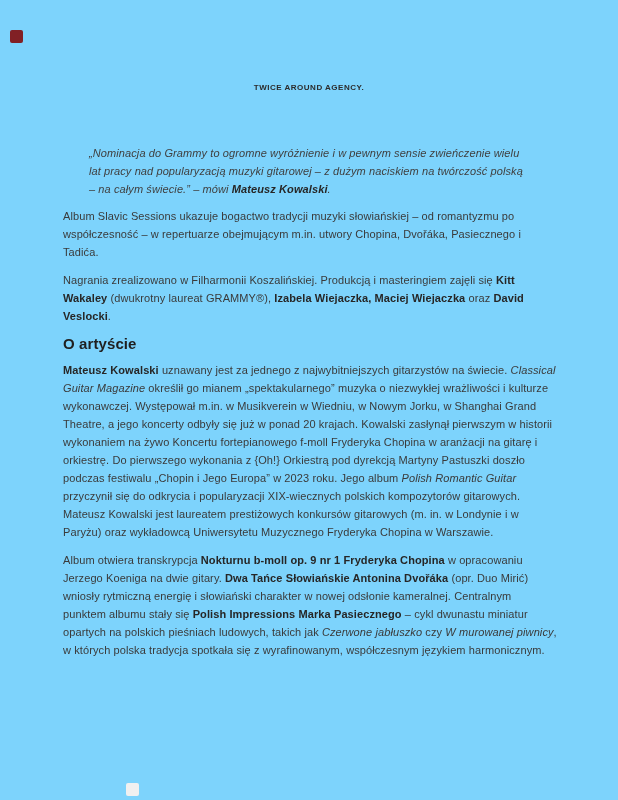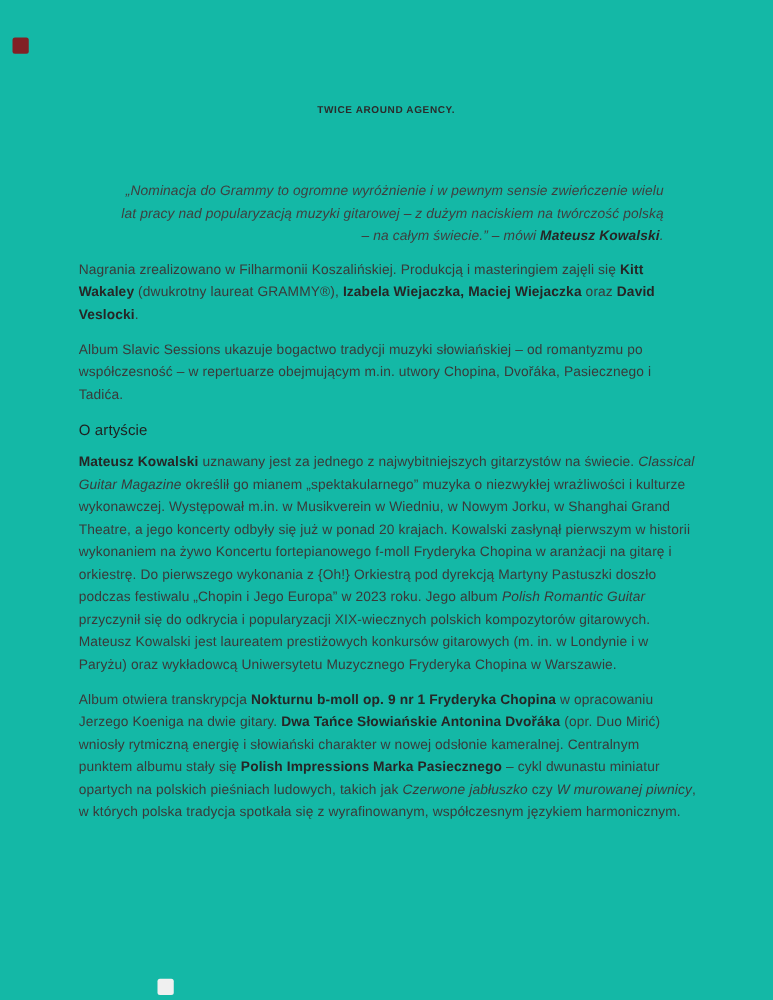--- a/index.html
+++ b/index.html
@@ -1,20 +1,20 @@
 <!DOCTYPE html>
 <html lang="pl"><head>
 <meta charset="utf-8">
 <style>
   html, body { margin: 0; padding: 0; background: #ffffff; }
   .page {
     position: relative;
     width: 618px;
     height: 800px;
-    background: #14b8a6;
+    background: #7dd3fc;
     font-family: "Liberation Sans", sans-serif;
     color: #3a3a3a;
     overflow: hidden;
   }
   .accent-mark {
     position: absolute;
     left: 10px;
     top: 30px;
     width: 13px;
     height: 13px;
@@ -36,30 +36,30 @@
     top: 144px;
     left: 63px;
     width: 494px;
     font-size: 11px;
     line-height: 18px;
     letter-spacing: 0.1px;
   }
   .quote {
     margin: 0 0 9px 0;
     padding: 0 26px;
-    text-align: right;
+    text-align: left;
     font-style: italic;
     color: #3f3f3f;
   }
   .para { margin: 0 0 10px 0; }
   .heading {
     margin: 3px 0 8px 0;
-    font-size: 12px;
+    font-size: 15px;
     line-height: 18px;
-    font-weight: normal;
+    font-weight: bold;
     color: #1f1f1f;
   }
   .b { font-weight: bold; color: #262626; }
   .i { font-style: italic; }
   .footer-mark {
     position: absolute;
     left: 126px;
     top: 783px;
     width: 13px;
     height: 13px;
@@ -72,23 +72,23 @@
 <div class="page">
 
   <div class="accent-mark" style="background: rgb(129, 32, 37);"></div>
 
   <div class="agency-header">TWICE AROUND AGENCY.</div>
 
   <div class="content">
 
     <p class="quote"><span class="i">„Nominacja do Grammy to ogromne wyróżnienie i w pewnym sensie zwieńczenie wielu lat pracy nad popularyzacją muzyki gitarowej – z dużym naciskiem na twórczość polską – na całym świecie.” – mówi </span><span class="b i">Mateusz Kowalski</span><span class="i">.</span></p>
 
+    <p class="para"><span>Album Slavic Sessions ukazuje bogactwo tradycji muzyki słowiańskiej – od romantyzmu po współczesność – w repertuarze obejmującym m.in. utwory Chopina, Dvořáka, Pasiecznego i Tadića.</span></p>
+
     <p class="para"><span>Nagrania zrealizowano w Filharmonii Koszalińskiej. Produkcją i masteringiem zajęli się </span><span class="b">Kitt Wakaley</span><span> (dwukrotny laureat GRAMMY®), </span><span class="b">Izabela Wiejaczka, Maciej Wiejaczka</span><span> oraz </span><span class="b">David Veslocki</span><span>.</span></p>
-
-    <p class="para"><span>Album Slavic Sessions ukazuje bogactwo tradycji muzyki słowiańskiej – od romantyzmu po współczesność – w repertuarze obejmującym m.in. utwory Chopina, Dvořáka, Pasiecznego i Tadića.</span></p>
 
     <h2 class="heading">O artyście</h2>
 
     <p class="para"><span class="b">Mateusz Kowalski</span><span> uznawany jest za jednego z najwybitniejszych gitarzystów na świecie. </span><span class="i">Classical Guitar Magazine</span><span> określił go mianem „spektakularnego” muzyka o niezwykłej wrażliwości i kulturze wykonawczej. Występował m.in. w Musikverein w Wiedniu, w Nowym Jorku, w Shanghai Grand Theatre, a jego koncerty odbyły się już w ponad 20 krajach. Kowalski zasłynął pierwszym w historii wykonaniem na żywo Koncertu fortepianowego f-moll Fryderyka Chopina w aranżacji na gitarę i orkiestrę. Do pierwszego wykonania z {Oh!} Orkiestrą pod dyrekcją Martyny Pastuszki doszło podczas festiwalu „Chopin i Jego Europa” w 2023 roku. Jego album </span><span class="i">Polish Romantic Guitar</span><span> przyczynił się do odkrycia i popularyzacji XIX-wiecznych polskich kompozytorów gitarowych. Mateusz Kowalski jest laureatem prestiżowych konkursów gitarowych (m. in. w Londynie i w Paryżu) oraz wykładowcą Uniwersytetu Muzycznego Fryderyka Chopina w Warszawie.</span></p>
 
 
     <p class="para"><span>Album otwiera transkrypcja </span><span class="b">Nokturnu b-moll op. 9 nr 1 Fryderyka Chopina</span><span> w opracowaniu Jerzego Koeniga na dwie gitary. </span><span class="b">Dwa Tańce Słowiańskie Antonina Dvořáka</span><span> (opr. Duo Mirić) wniosły rytmiczną energię i słowiański charakter w nowej odsłonie kameralnej. Centralnym punktem albumu stały się </span><span class="b">Polish Impressions Marka Pasiecznego</span><span> – cykl dwunastu miniatur opartych na polskich pieśniach ludowych, takich jak </span><span class="i">Czerwone jabłuszko</span><span> czy </span><span class="i">W murowanej piwnicy</span><span>, w których polska tradycja spotkała się z wyrafinowanym, współczesnym językiem harmonicznym.</span></p>
 
   </div>
 

